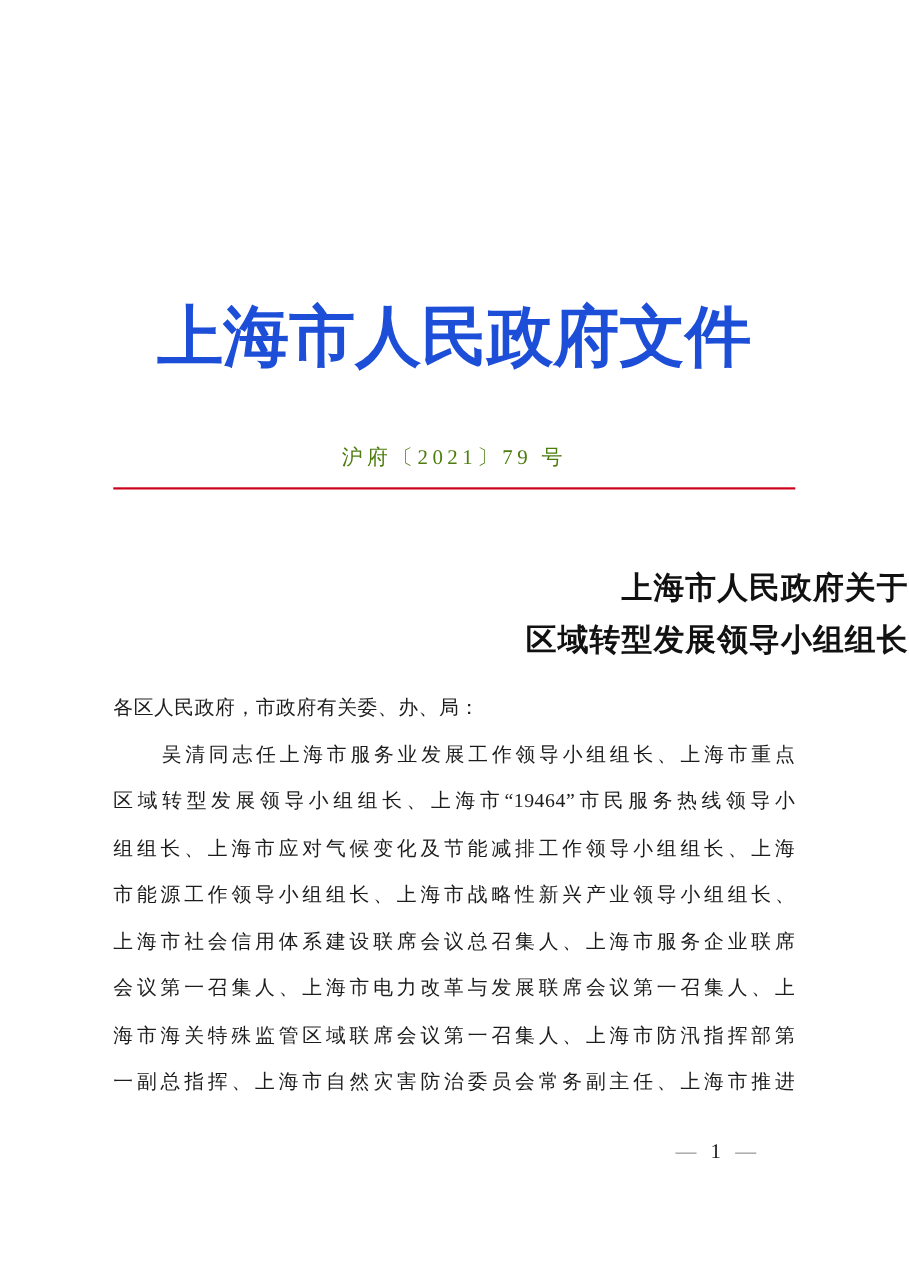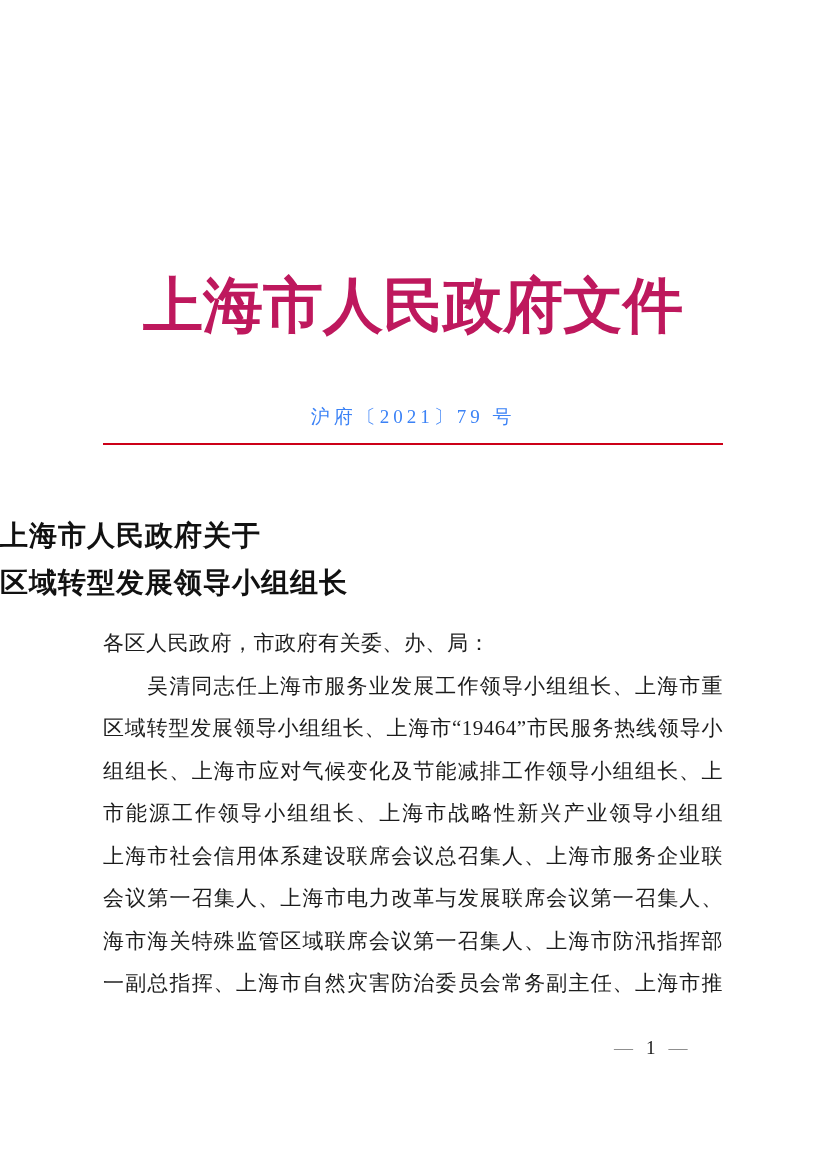--- a/index.html
+++ b/index.html
@@ -14,63 +14,63 @@
   }
   .letterhead {
     position: absolute;
     top: 274px;
     left: 0;
     width: 100%;
     text-align: center;
     font-size: 60px;
     line-height: 64px;
     font-weight: bold;
-    color: #be185d;
+    color: #1d4ed8;
     letter-spacing: 0px;
     white-space: nowrap;
   }
   .doc-number {
     position: absolute;
     top: 404px;
     left: 0;
     width: 100%;
     text-align: center;
     font-size: 19px;
     line-height: 26px;
     letter-spacing: 4px;
-    color: #3b82f6;
+    color: #4d7c0f;
     white-space: nowrap;
   }
   .red-divider {
     position: absolute;
     top: 443px;
     left: 103px;
     width: 620px;
     height: 2px;
     background: #cc0018;
   }
   .notice-title {
     position: absolute;
     top: 512px;
     left: 0;
     width: 100%;
-    text-align: left;
+    text-align: right;
     font-weight: bold;
     font-size: 28px;
     line-height: 47px;
     letter-spacing: 1px;
     color: #111111;
     white-space: nowrap;
   }
   .doc-body {
     position: absolute;
     top: 622px;
     left: 103px;
     width: 620px;
-    font-size: 21px;
+    font-size: 18px;
     color: #1c1c1c;
   }
   .body-line {
     height: 42.5px;
     line-height: 42.5px;
     letter-spacing: 0.5px;
     white-space: nowrap;
     overflow: hidden;
     text-align: left;
   }

